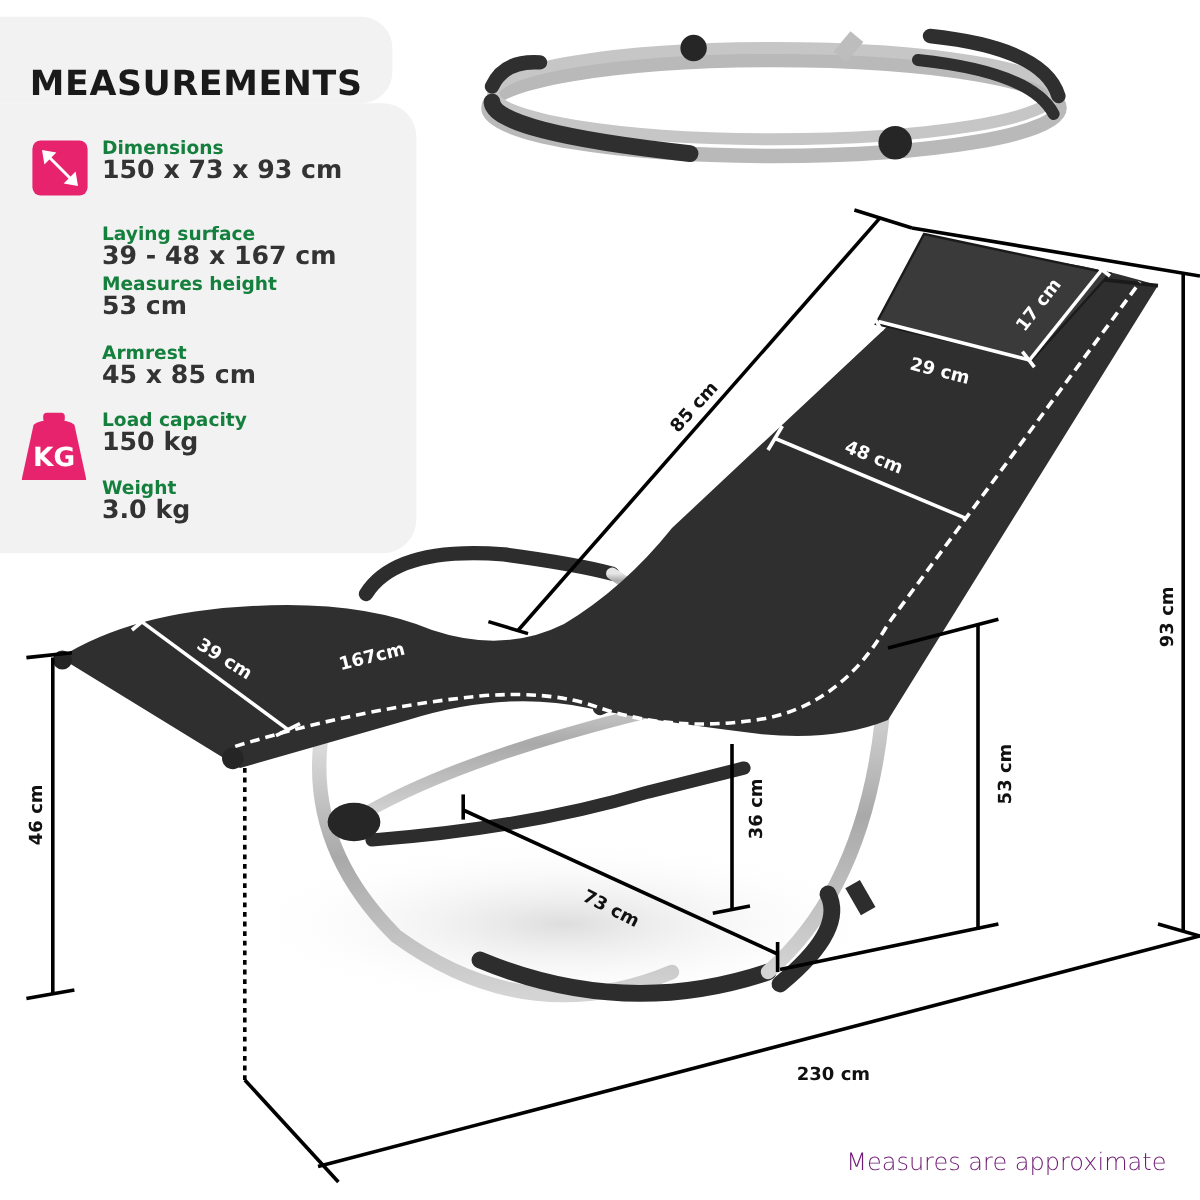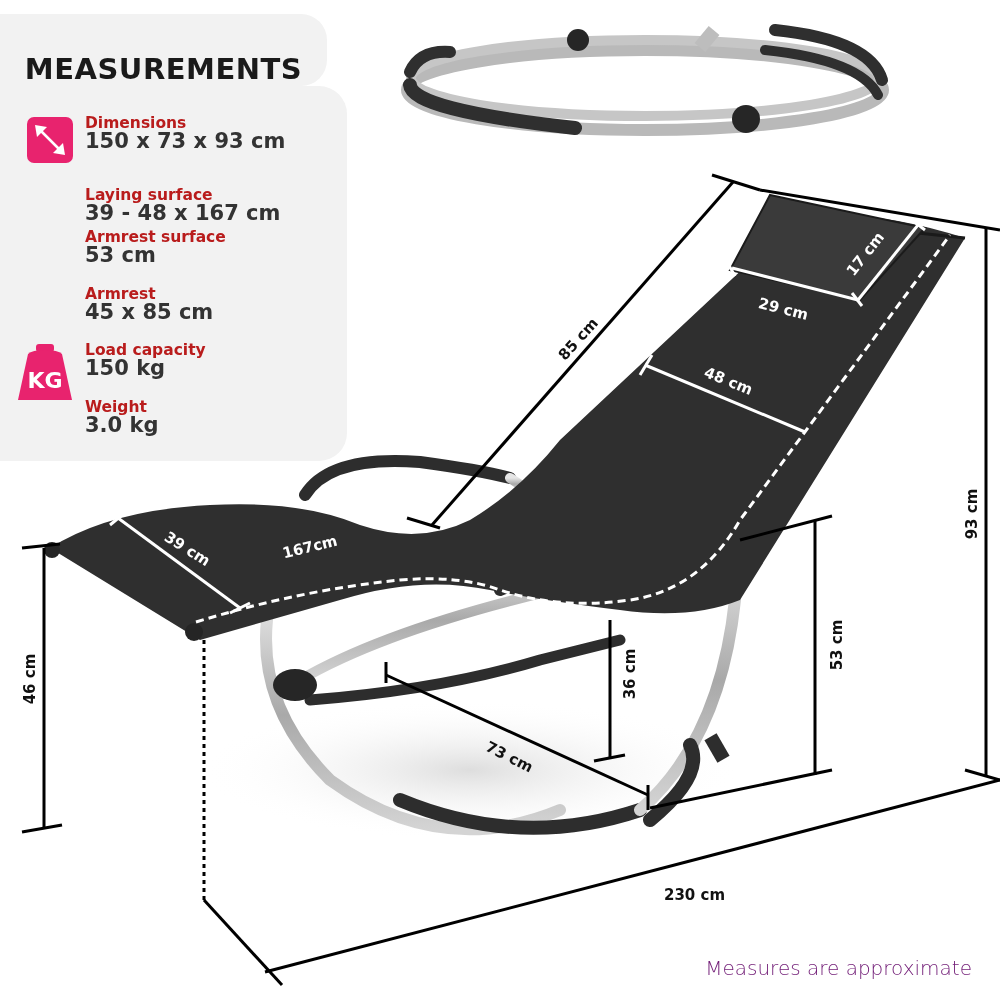--- a/index.html
+++ b/index.html
@@ -8,21 +8,21 @@
 
   .title-pill { position: absolute; left: 0; top: 0; width: 327px; height: 72px;
     background: #f2f2f2; border-radius: 0 0 26px 0; border-top-right-radius: 26px;
     display: flex; align-items: flex-end; justify-content: center; margin-top: 14px; }
   .title-pill span { font-weight: 900; font-size: 29px; letter-spacing: 0.5px; color: #1a1a1a;
     font-family: "DejaVu Sans", sans-serif; }
 
   .spec-panel { position: absolute; left: 0; top: 86px; width: 347px; height: 375px;
     background: #f2f2f2; border-radius: 0 28px 28px 0; }
   .spec-item { position: absolute; left: 85px; }
-  .spec-label { font-weight: bold; font-size: 15.5px; line-height: 18px; color: #b91c1c; }
+  .spec-label { font-weight: bold; font-size: 15.5px; line-height: 18px; color: #15803d; }
   .spec-value { font-size: 21px; line-height: 18px; color: #333; font-weight: 700; }
 
   .icon-dim { position: absolute; left: 27px; top: 117px; width: 46px; height: 46px;
     background: #e8236e; border-radius: 7px; }
   .icon-kg { position: absolute; left: 18px; top: 342px; width: 54px; height: 58px; }
 
   .diagram { position: absolute; left: 0; top: 0; width: 1000px; height: 1000px; }
 
   .dim-label { position: absolute; font-weight: bold; font-size: 15px; white-space: nowrap;
     transform-origin: center center; }
@@ -156,21 +156,21 @@
 
 <div class="spec-item" style="top:114px">
   <div class="spec-label">Dimensions</div>
   <div class="spec-value">150 x 73 x 93 cm</div>
 </div>
 <div class="spec-item" style="top:186px">
   <div class="spec-label">Laying surface</div>
   <div class="spec-value">39 - 48 x 167 cm</div>
 </div>
 <div class="spec-item" style="top:228px">
-  <div class="spec-label">Armrest surface</div>
+  <div class="spec-label">Measures height</div>
   <div class="spec-value">53 cm</div>
 </div>
 <div class="spec-item" style="top:285px">
   <div class="spec-label">Armrest</div>
   <div class="spec-value">45 x 85 cm</div>
 </div>
 <div class="spec-item" style="top:341px">
   <div class="spec-label">Load capacity</div>
   <div class="spec-value">150 kg</div>
 </div>

